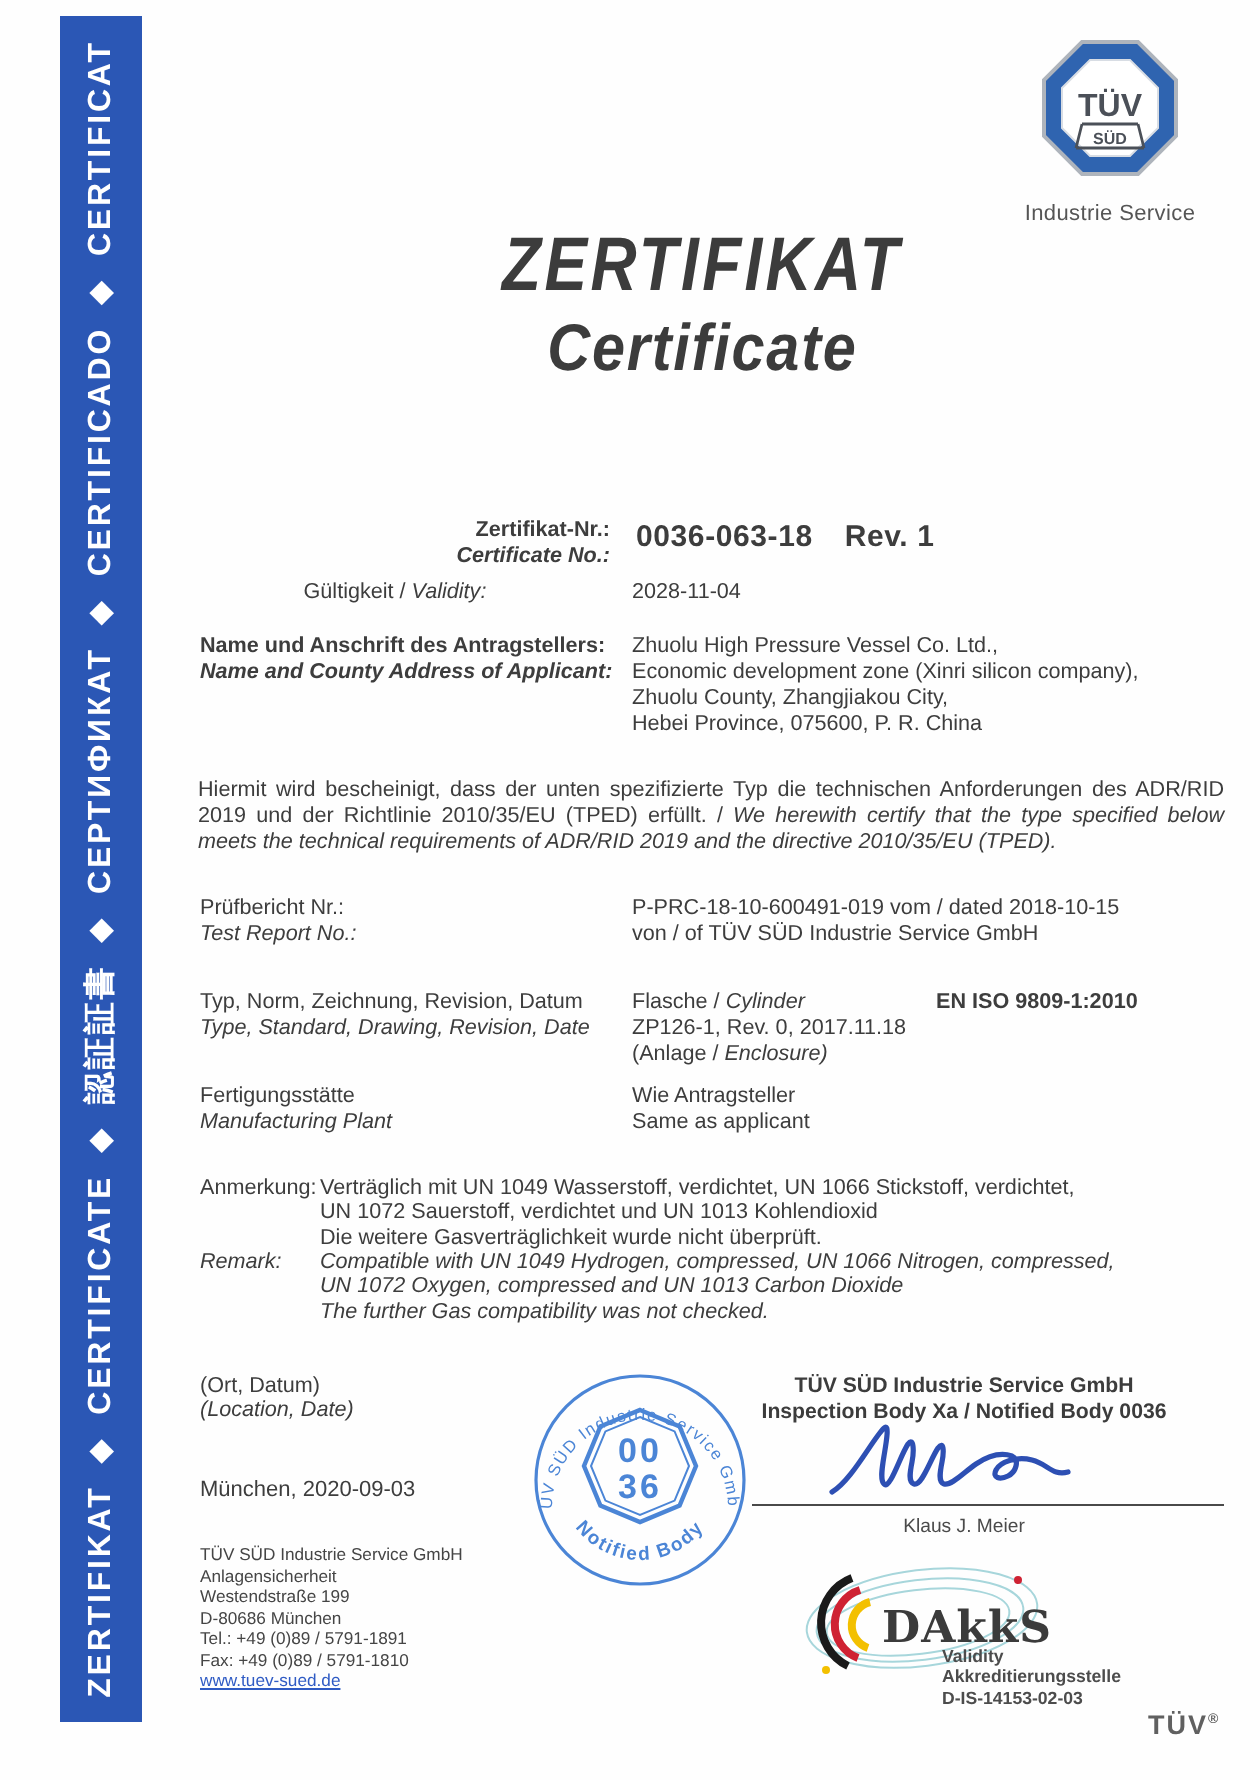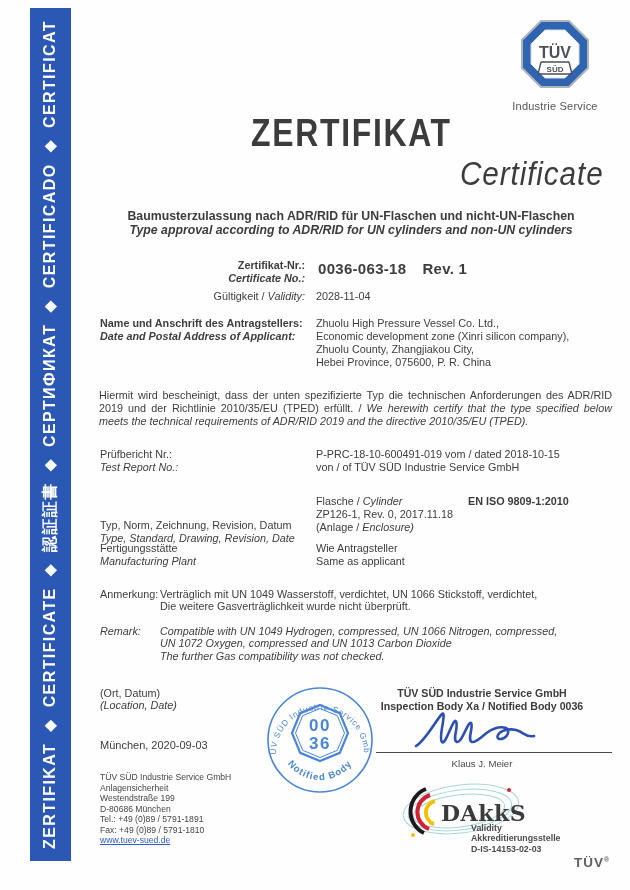--- a/index.html
+++ b/index.html
@@ -12,52 +12,52 @@
   .ribbon-text{transform:rotate(-90deg);white-space:nowrap;color:#ffffff;font-weight:bold;
                font-size:16px;letter-spacing:1.4px;word-spacing:5px;
                font-family:"Liberation Sans","DejaVu Sans",sans-serif;}
 
   
   .logo{position:absolute;left:500px;top:18px;width:110px;text-align:center;}
   .logo-caption{margin-top:6px;font-size:11px;color:#555;letter-spacing:0.2px;}
 
   
   .title-de{position:absolute;left:90px;top:112px;width:522px;text-align:center;
-            font-size:38px;font-weight:bold;letter-spacing:2px;color:#3c3c3c;}
+            font-size:38px;font-weight:bold;letter-spacing:2px;color:#3c3c3c;font-style:italic;}
   .title-de .squeeze{display:inline-block;transform:scaleX(0.84);}
-  .title-en{position:absolute;left:90px;top:155px;width:522px;text-align:right;
-            font-size:33px;font-weight:normal;font-style:italic;letter-spacing:1px;color:#3c3c3c;}
+  .title-en{position:absolute;left:90px;top:155px;width:522px;text-align:center;
+            font-size:33px;font-weight:bold;font-style:italic;letter-spacing:1px;color:#3c3c3c;}
   .title-en .squeeze{display:inline-block;transform:scaleX(0.9);}
   .subtitle{position:absolute;left:90px;top:209px;width:522px;text-align:center;
             font-size:12.3px;font-weight:bold;line-height:14px;color:#3c3c3c;}
   .subtitle .it{font-style:italic;}
 
   
   .sm{font-size:10.8px;line-height:12.6px;}
   .it{font-style:italic;}
   .b{font-weight:bold;}
   .lbl-r{position:absolute;left:90px;width:215px;text-align:right;}
   .val{position:absolute;left:316px;}
 
   #certno-label{top:259px;}
   #certno-value{position:absolute;left:318px;top:260px;font-size:15px;font-weight:bold;letter-spacing:0.3px;}
   #certno-value .rev{margin-left:16px;}
-  #validity-label{top:290px;}
+  #validity-label{top:290px;text-align:center;}
   #validity-value{top:290px;}
 
   #applicant-label{position:absolute;left:100px;top:317px;}
   #applicant-value{top:317px;line-height:13px;}
 
   #statement{position:absolute;left:99px;top:389px;width:513px;text-align:justify;
              font-size:10.8px;line-height:13.2px;}
 
   #testreport-label{position:absolute;left:100px;top:448px;}
   #testreport-value{top:448px;line-height:13px;}
 
-  #type-label{position:absolute;left:100px;top:519px;}
+  #type-label{position:absolute;left:100px;top:495px;}
   #type-value{top:495px;line-height:13px;}
   #type-standard{position:absolute;left:468px;top:495px;}
 
   #plant-label{position:absolute;left:100px;top:542px;}
   #plant-value{top:542px;}
 
   #remark-label-de{position:absolute;left:100px;top:588px;}
   #remark-de{position:absolute;left:160px;top:588px;line-height:12.4px;}
   #remark-label-en{position:absolute;left:100px;top:625px;}
   #remark-en{position:absolute;left:160px;top:625px;line-height:12.4px;}
@@ -101,41 +101,37 @@
       <text x="36" y="40" text-anchor="middle" font-size="16" font-weight="bold" fill="#4b5058" font-family="Liberation Sans, sans-serif">TÜV</text>
       <path d="M22,44 H50 M22,44 L19,56 M50,44 L53,56 M19,56 H53" stroke="#4b5058" stroke-width="1.4" fill="none"></path>
       <text x="36" y="54" text-anchor="middle" font-size="8" font-weight="bold" fill="#4b5058" font-family="Liberation Sans, sans-serif">SÜD</text>
     </svg>
     <div class="logo-caption">Industrie Service</div>
   </div>
 
   <div class="title-de"><span class="squeeze">ZERTIFIKAT</span></div>
   <div class="title-en"><span class="squeeze">Certificate</span></div>
 
-  <div class="subtitle">
-    <div>Baumusterzulassung nach ADR/RID für UN-Flaschen und nicht-UN-Flaschen</div>
-    <div class="it">Type approval according to ADR/RID for UN cylinders and non-UN cylinders</div>
-  </div>
 
   <div class="lbl-r sm" id="certno-label">
     <div class="b">Zertifikat-Nr.:</div>
     <div class="b it">Certificate No.:</div>
   </div>
   <div id="certno-value">
     <span>0036-063-18</span><span class="rev">Rev. 1</span>
   </div>
 
   <div class="lbl-r sm" id="validity-label">
     <span>Gültigkeit / </span><span class="it">Validity:</span>
   </div>
   <div class="val sm" id="validity-value">2028-11-04</div>
 
   <div class="sm" id="applicant-label">
     <div class="b">Name und Anschrift des Antragstellers:</div>
-    <div class="b it">Date and Postal Address of Applicant:</div>
+    <div class="b it">Name and County Address of Applicant:</div>
   </div>
   <div class="val sm" id="applicant-value">
     <div>Zhuolu High Pressure Vessel Co. Ltd.,</div>
     <div>Economic development zone (Xinri silicon company),</div>
     <div>Zhuolu County, Zhangjiakou City,</div>
     <div>Hebei Province, 075600, P. R. China</div>
   </div>
 
   <div id="statement">
     <span>Hiermit wird bescheinigt, dass der unten spezifizierte Typ die technischen Anforderungen des ADR/RID 2019 und der Richtlinie 2010/35/EU (TPED) erfüllt. / </span><span class="it">We herewith certify that the type specified below meets the technical requirements of ADR/RID 2019 and the directive 2010/35/EU (TPED).</span>
@@ -166,20 +162,21 @@
     <div class="it">Manufacturing Plant</div>
   </div>
   <div class="val sm" id="plant-value">
     <div>Wie Antragsteller</div>
     <div>Same as applicant</div>
   </div>
 
   <div class="sm" id="remark-label-de">Anmerkung:</div>
   <div class="sm" id="remark-de">
     <div>Verträglich mit UN 1049 Wasserstoff, verdichtet, UN 1066 Stickstoff, verdichtet,</div>
+    <div>UN 1072 Sauerstoff, verdichtet und UN 1013 Kohlendioxid</div>
     <div>Die weitere Gasverträglichkeit wurde nicht überprüft.</div>
   </div>
   <div class="sm it" id="remark-label-en">Remark:</div>
   <div class="sm it" id="remark-en">
     <div>Compatible with UN 1049 Hydrogen, compressed, UN 1066 Nitrogen, compressed,</div>
     <div>UN 1072 Oxygen, compressed and UN 1013 Carbon Dioxide</div>
     <div>The further Gas compatibility was not checked.</div>
   </div>
 
   <div class="sm" id="location-label">

